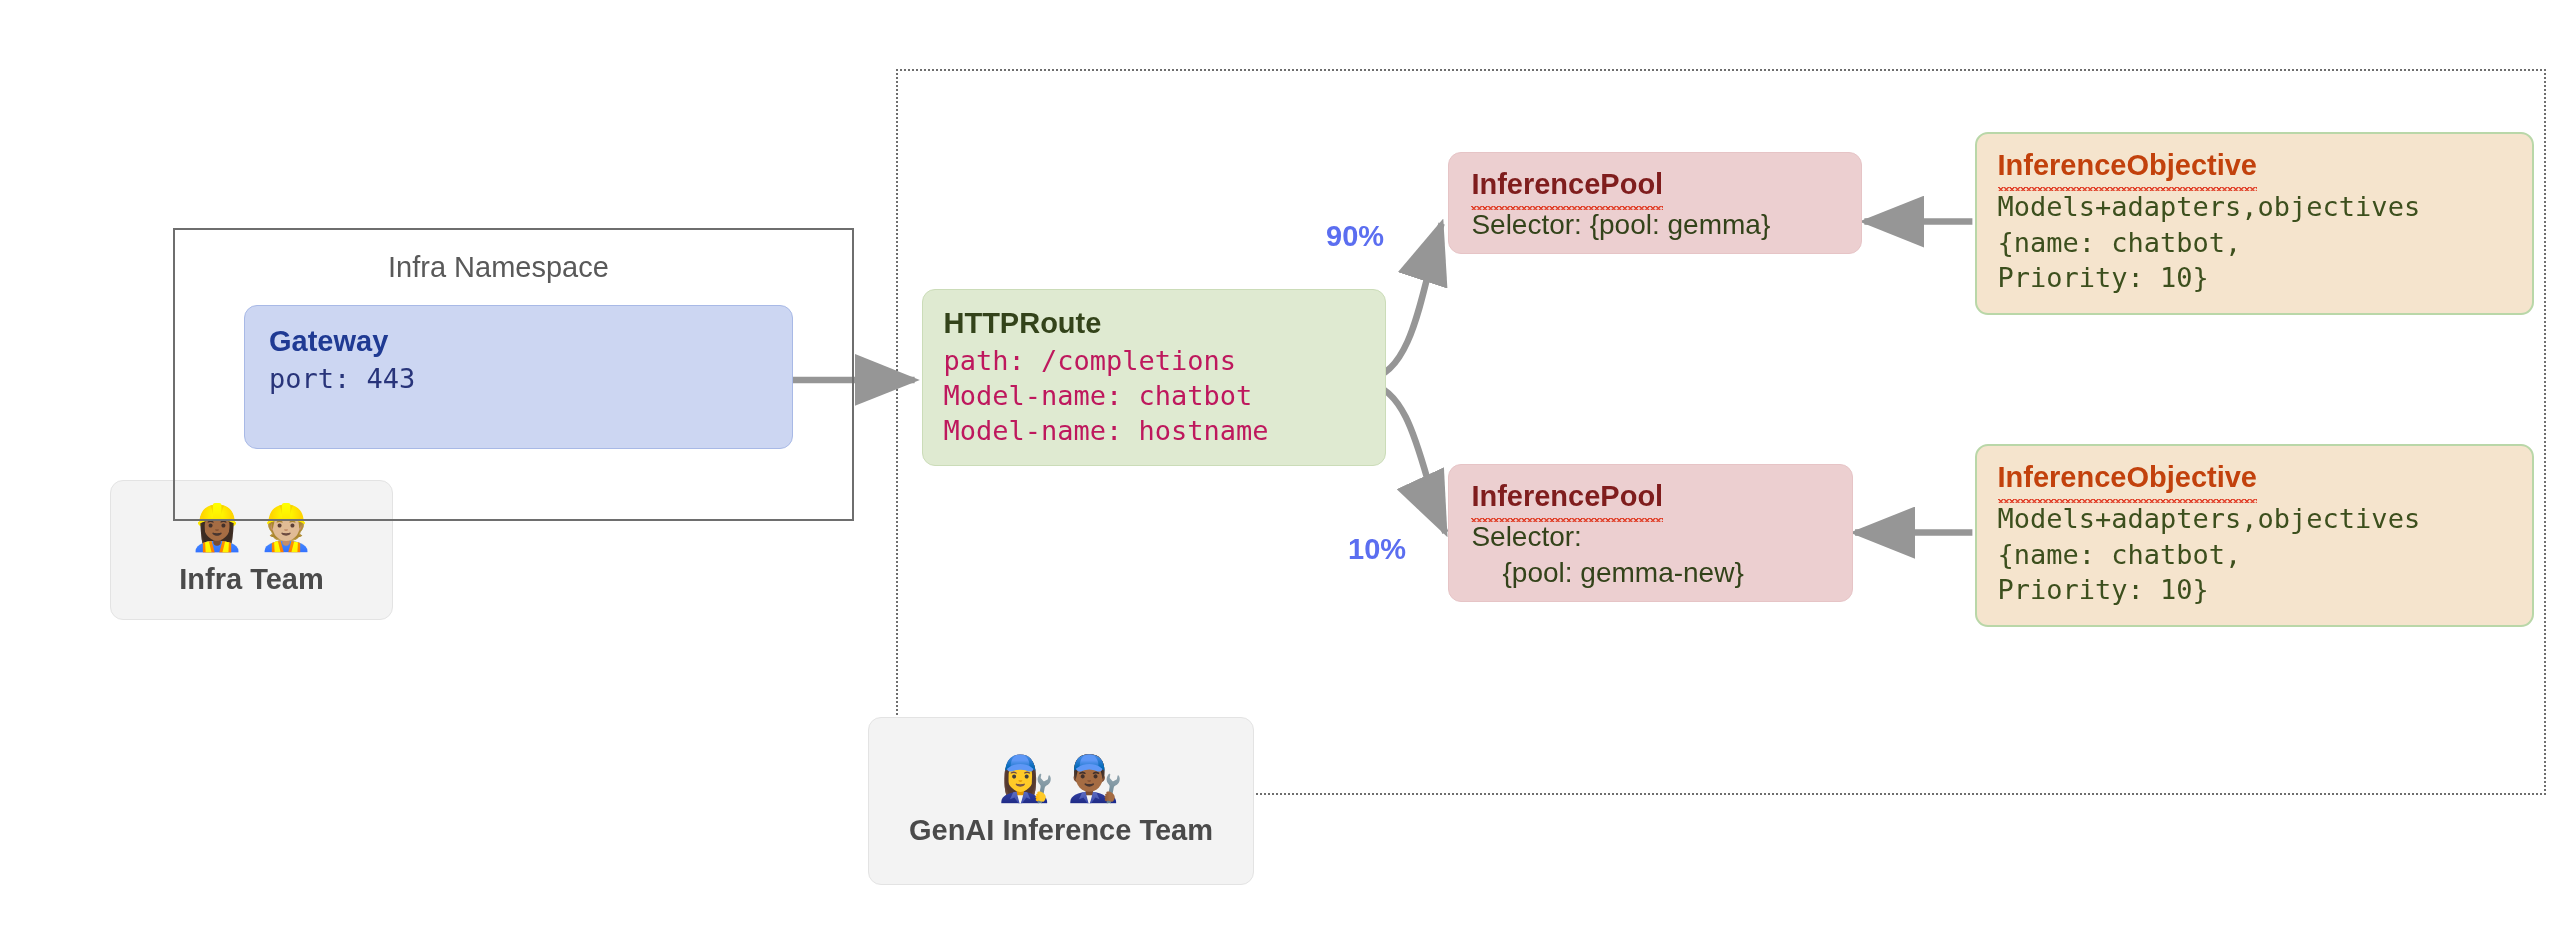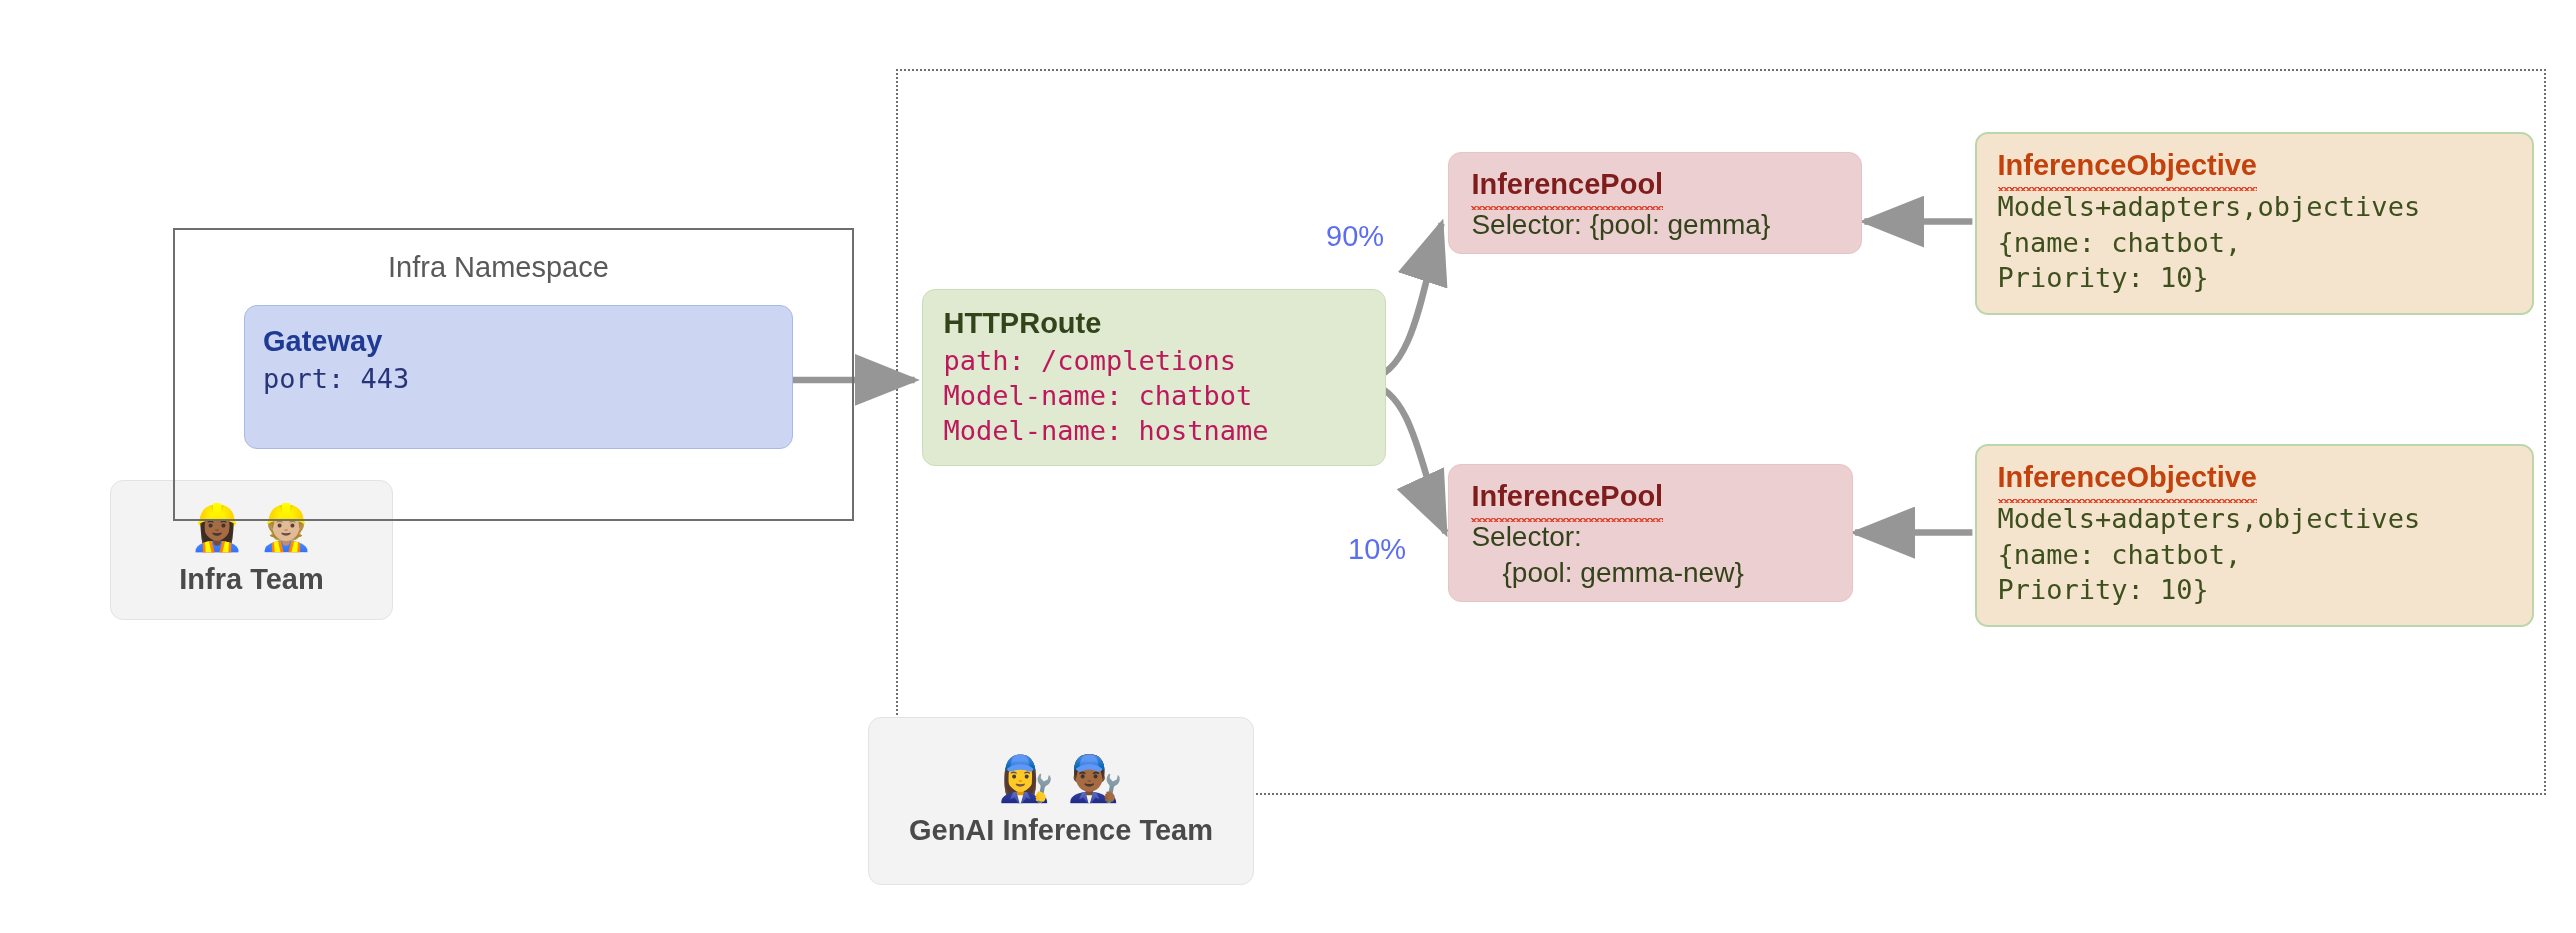--- a/index.html
+++ b/index.html
@@ -156,21 +156,21 @@
     left: 0;
     top: 0;
     width: 2576px;
     height: 933px;
     z-index: 4;
     pointer-events: none;
   }
   .pct {
     position: absolute;
     font-size: 29px;
-    font-weight: normal;
+    font-weight: bold;
     color: #5b6ef0;
     white-space: nowrap;
     z-index: 7;
   }
 </style>
 </head>
 <body>
 
 <div id="canvas">
 
@@ -182,21 +182,21 @@
   </div>
 
   <div class="team-card" style="left:868px; top:717px; width:386px; height:168px;">
     <div class="team-emoji">👩‍🔧👨🏾‍🔧</div>
     <div class="team-label">GenAI Inference Team</div>
   </div>
 
   <div class="ns-solid" style="left:173px; top:228px; width:681px; height:293px;"></div>
   <div class="ns-title" style="left:388px; top:251px;">Infra Namespace</div>
 
-  <div class="node gateway" style="left:244px; top:305px; width:549px; height:144px; padding:17px 18px;">
+  <div class="node gateway" style="left:244px; top:305px; width:549px; height:144px; padding:17px 24px;">
     <div class="title">Gateway</div>
     <div class="mono">port: 443</div>
   </div>
 
   <div class="node httproute" style="left:922px; top:289px; width:464px; height:177px; padding:15px 20.5px;">
     <div class="title">HTTPRoute</div>
     <div class="mono">path: /completions</div>
     <div class="mono">Model-name: chatbot</div>
     <div class="mono">Model-name: hostname</div>
   </div>

